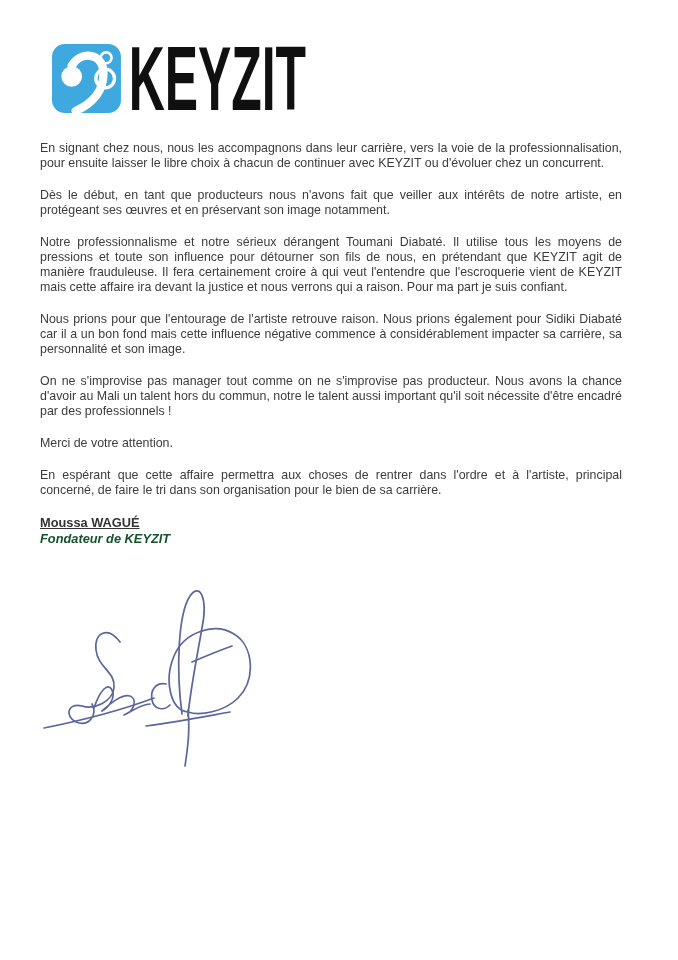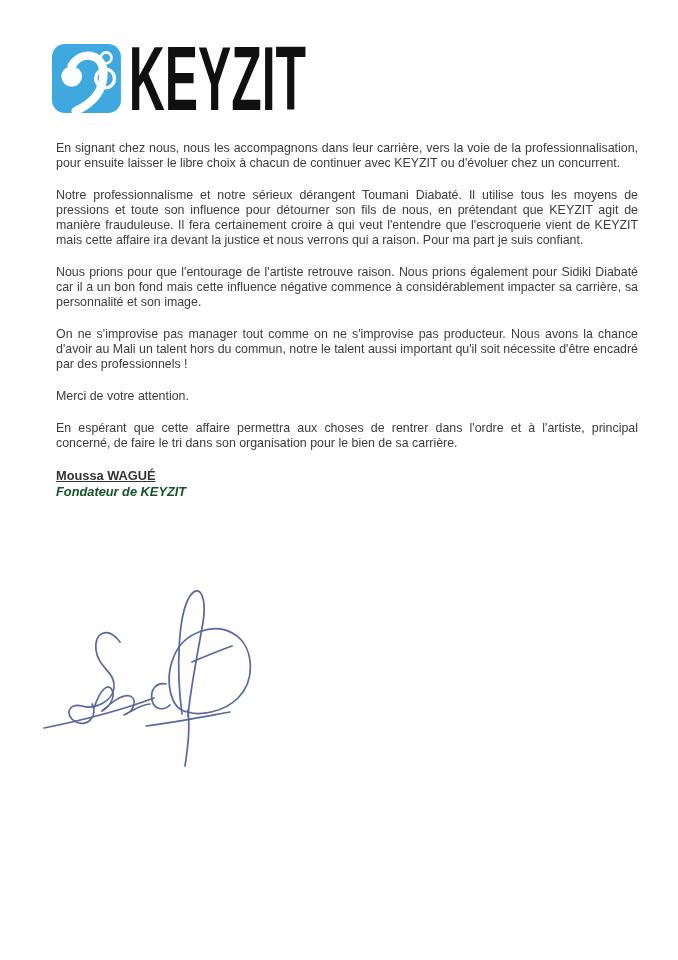--- a/index.html
+++ b/index.html
@@ -17,21 +17,21 @@
   }
   .header-logo {
     position: absolute;
     left: 52px;
     top: 42px;
     width: 258px;
     height: 73px;
   }
   .letter-body {
     position: absolute;
-    left: 56px;
+    left: 40px;
     top: 141px;
     width: 582px;
     color: #3c3c3c;
     font-size: 12.4px;
     line-height: 15px;
   }
   .letter-body p.para {
     margin: 0 0 17px 0;
     text-align: justify;
   }
@@ -88,20 +88,21 @@
       <path d="M20,24 C30,8 50,12 52,28 C54,48 42,62 24,70" fill="none" stroke="#ffffff" stroke-width="8.5" stroke-linecap="round"></path>
       <circle cx="20" cy="35" r="10.5" fill="#ffffff"></circle>
       <circle cx="55" cy="16" r="5.5" fill="none" stroke="#ffffff" stroke-width="2.6"></circle>
       <circle cx="54" cy="37" r="9.5" fill="none" stroke="#ffffff" stroke-width="3.4"></circle>
     </g>
     <text x="78" y="69" font-size="92" font-weight="bold" font-family="Liberation Sans, sans-serif" textLength="180" lengthAdjust="spacingAndGlyphs" fill="#101010">KEYZIT</text>
   </svg>
 
   <div class="letter-body">
     <p class="para">En signant chez nous, nous les accompagnons dans leur carrière, vers la voie de la professionnalisation, pour ensuite laisser le libre choix à chacun de continuer avec KEYZIT ou d'évoluer chez un concurrent.</p>
+    <p class="para">Dès le début, en tant que producteurs nous n'avons fait que veiller aux intérêts de notre artiste, en protégeant ses œuvres et en préservant son image notamment.</p>
     <p class="para">Notre professionnalisme et notre sérieux dérangent Toumani Diabaté. Il utilise tous les moyens de pressions et toute son influence pour détourner son fils de nous, en prétendant que KEYZIT agit de manière frauduleuse. Il fera certainement croire à qui veut l'entendre que l'escroquerie vient de KEYZIT mais cette affaire ira devant la justice et nous verrons qui a raison. Pour ma part je suis confiant.</p>
     <p class="para">Nous prions pour que l'entourage de l'artiste retrouve raison. Nous prions également pour Sidiki Diabaté car il a un bon fond mais cette influence négative commence à considérablement impacter sa carrière, sa personnalité et son image.</p>
     <p class="para">On ne s'improvise pas manager tout comme on ne s'improvise pas producteur. Nous avons la chance d'avoir au Mali un talent hors du commun, notre le talent aussi important qu'il soit nécessite d'être encadré par des professionnels !</p>
     <p class="para closing">Merci de votre attention.</p>
     <p class="para">En espérant que cette affaire permettra aux choses de rentrer dans l'ordre et à l'artiste, principal concerné, de faire le tri dans son organisation pour le bien de sa carrière.</p>
     <div class="sig-name">Moussa WAGUÉ</div>
     <div class="sig-title">Fondateur de KEYZIT</div>
   </div>
 
   <svg class="signature" viewBox="0 0 235 195" aria-hidden="true">

